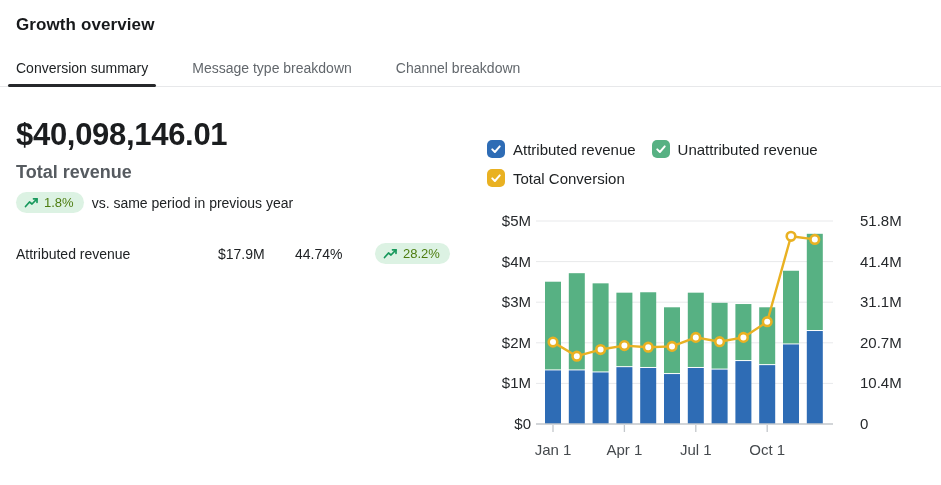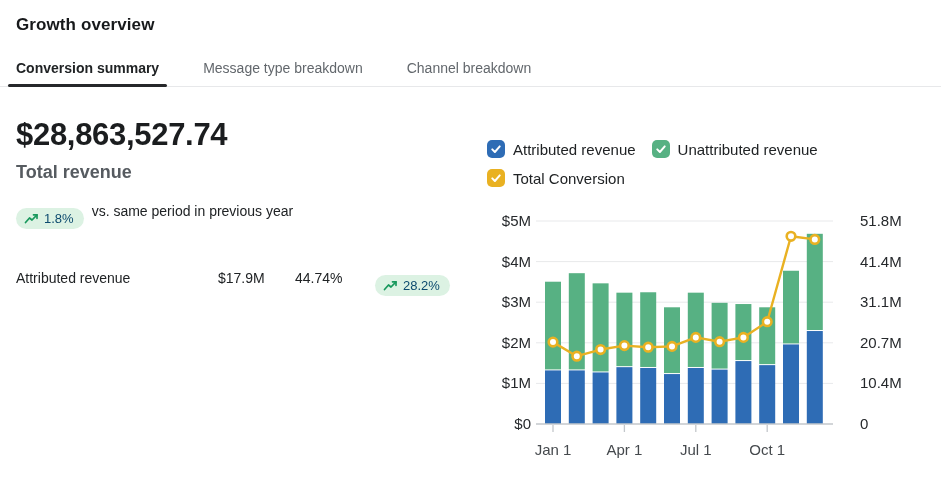--- a/index.html
+++ b/index.html
@@ -5,29 +5,29 @@
   * { margin:0; padding:0; box-sizing:border-box; }
   html,body { width:941px; height:485px; background:#ffffff; overflow:hidden;
               font-family:"Liberation Sans", sans-serif; color:#202325; }
   .page { position:relative; width:941px; height:485px; }
 
   .page-title { position:absolute; left:16px; top:15px; font-size:17px; font-weight:700; color:#17191b; letter-spacing:.1px; }
 
   .tabs { position:absolute; left:0; top:54px; width:941px; height:33px; border-bottom:1px solid #e7e8ea; display:flex; padding-left:16px; }
   .tab { position:relative; margin-right:28px; padding:6px 8px 0 8px; font-size:14px; color:#62676c; cursor:pointer; white-space:nowrap; }
   .tab:first-child { margin-left:-8px; }
-  .tab.active { color:#202325; font-weight:700; }
+  .tab.active { color:#202325; font-weight:400; }
   .tab.active::after { content:""; position:absolute; left:0; right:0; bottom:-1px; height:3px; background:#26282a; border-radius:2px; }
 
   .left-col { position:absolute; left:16px; top:116px; width:455px; }
   .big-number { font-size:31px; font-weight:700; color:#1b1d1f; letter-spacing:-.3px; line-height:38px; }
   .total-label { margin-top:8px; font-size:18px; font-weight:700; color:#565b60; }
   .change-row { margin-top:9px; display:flex; align-items:center; gap:8px; font-size:14px; color:#202325; }
 
-  .badge { display:inline-flex; align-items:center; gap:5px; border-radius:12px; padding:3px 10px 3px 8px; font-size:13px; color:#0c4a6e;margin-top:16px; }
+  .badge { display:inline-flex; align-items:center; gap:5px; border-radius:12px; padding:3px 10px 3px 8px; font-size:13px; color:#4d7c0f; }
   .badge svg { display:block; }
 
   .metric-row { margin-top:30px; display:flex; align-items:center; font-size:14px; color:#202325; }
   .metric-label { width:202px; }
   .metric-value { width:77px; }
   .metric-pct { width:80px; }
 
   .right-col { position:absolute; left:487px; top:140px; width:454px; }
   .legend { display:flex; flex-wrap:wrap; column-gap:16px; row-gap:11px; max-width:380px; }
   .legend-item { display:flex; align-items:center; gap:8px; font-size:15px; color:#202325; cursor:pointer; }
@@ -44,21 +44,21 @@
 
   <div class="page-title">Growth overview</div>
 
   <div class="tabs">
     <div class="tab active">Conversion summary</div>
     <div class="tab">Message type breakdown</div>
     <div class="tab">Channel breakdown</div>
   </div>
 
   <div class="left-col">
-    <div class="big-number">$28,863,527.74</div>
+    <div class="big-number">$40,098,146.01</div>
     <div class="total-label">Total revenue</div>
 
     <div class="change-row">
       <span class="badge" style="background-color: rgb(220, 242, 227);">
         <svg width="15" height="12" viewBox="0 0 15 12">
           <polyline points="1.5,9.5 5.5,5 8,7 13,1.8" fill="none" stroke-width="1.7" stroke-linecap="round" stroke-linejoin="round" style="stroke: rgb(23, 152, 92);"></polyline>
           <polyline points="9.5,1.8 13,1.8 13,5.3" fill="none" stroke-width="1.7" stroke-linecap="round" stroke-linejoin="round" style="stroke: rgb(23, 152, 92);"></polyline>
         </svg>
         <span>1.8%</span>
       </span>

